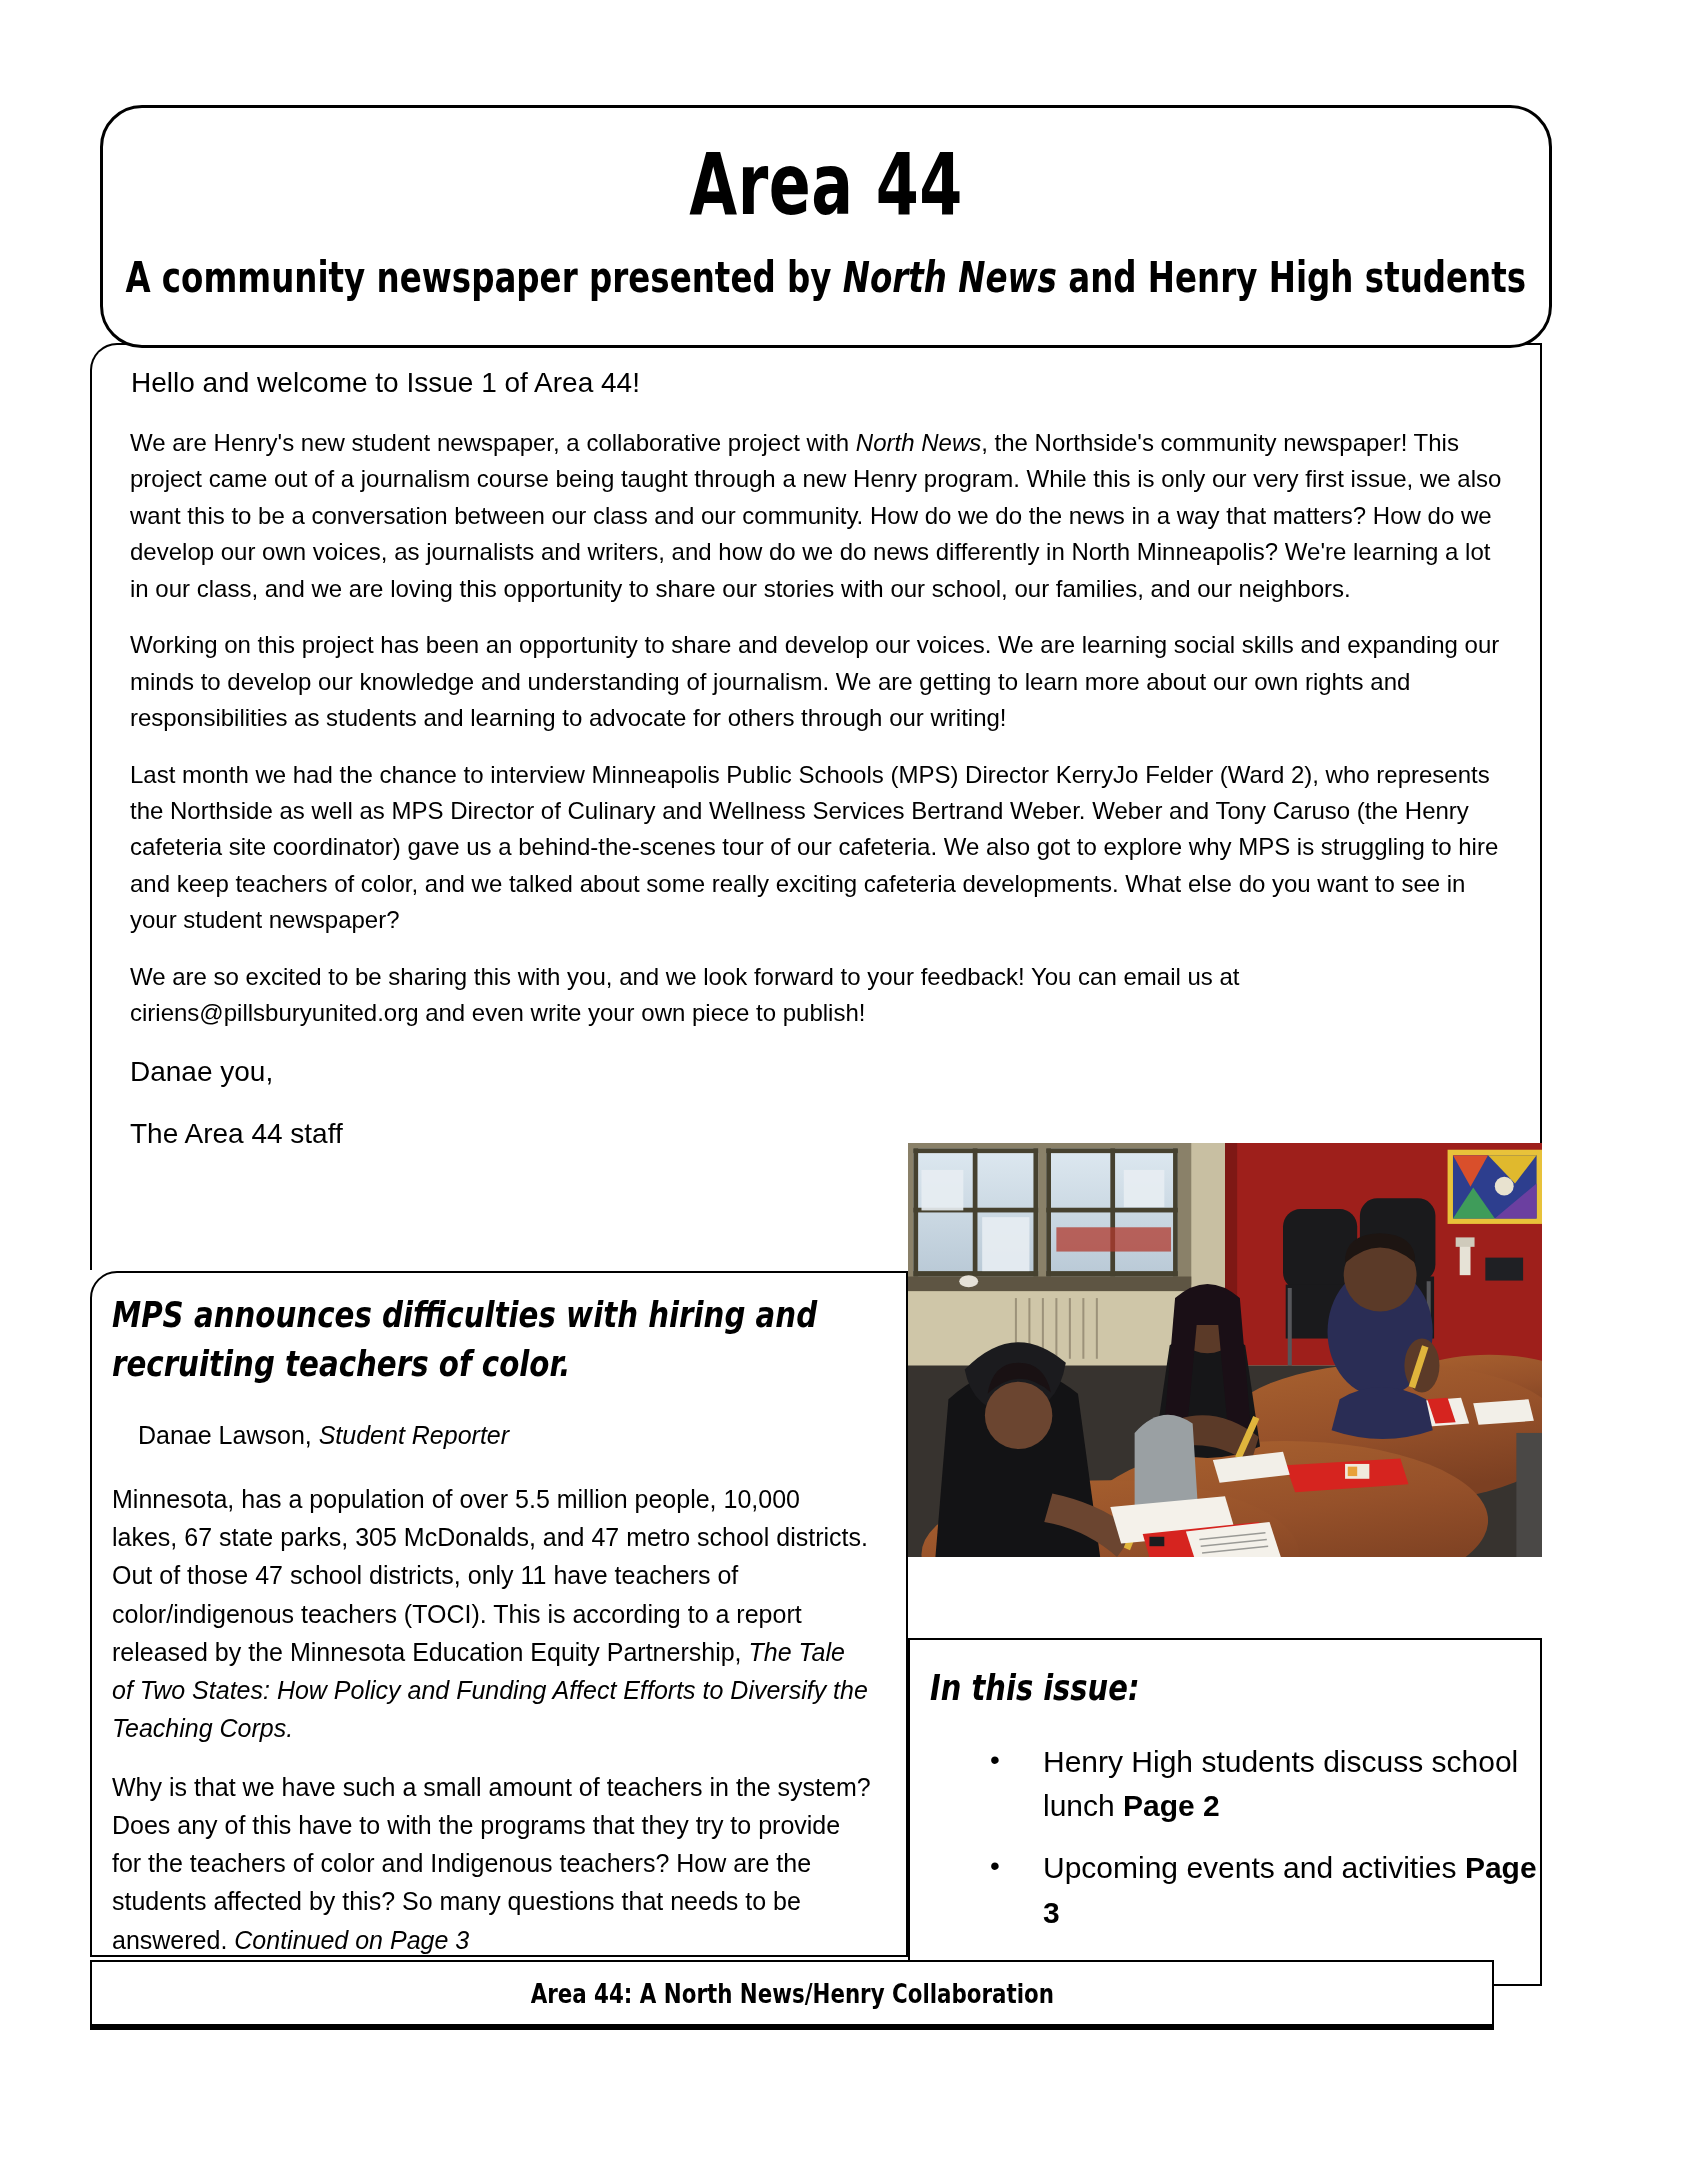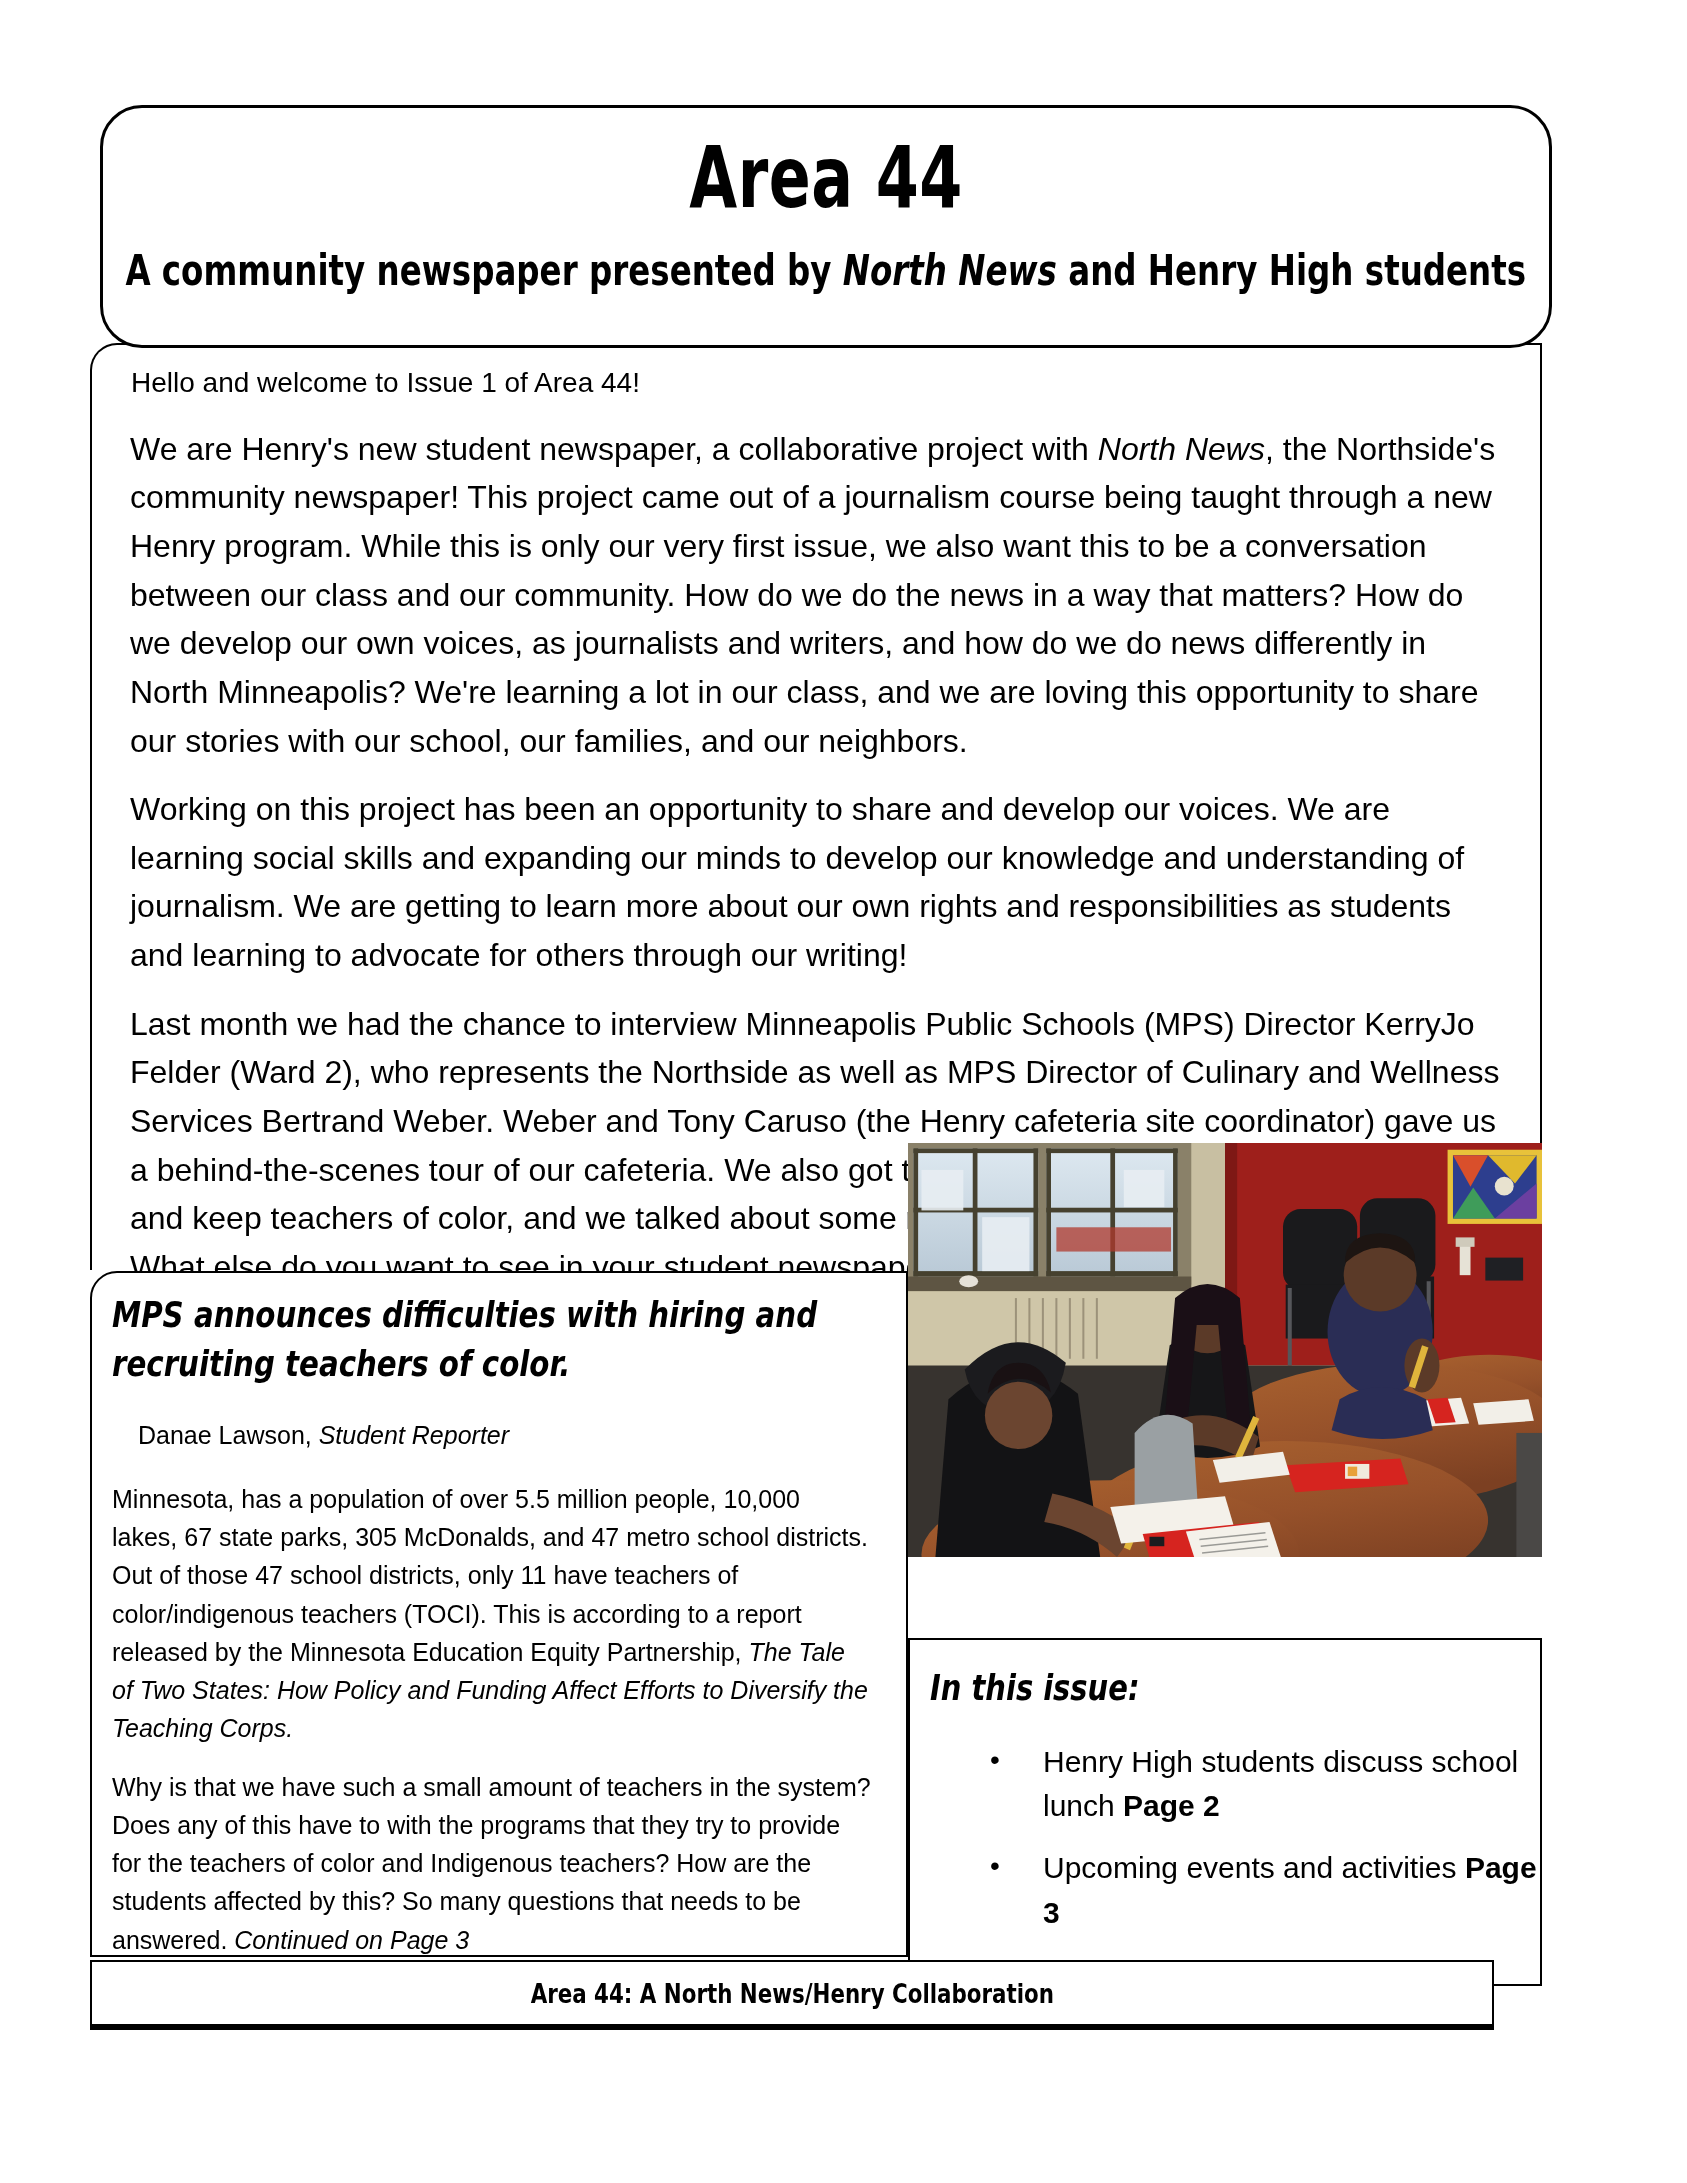--- a/index.html
+++ b/index.html
@@ -33,21 +33,21 @@
     height: 243px;
     box-sizing: border-box;
     border: 3.4px solid #000;
     border-radius: 42px;
     background: #fff;
     z-index: 5;
     display: flex;
     flex-direction: column;
     justify-content: flex-start;
     align-items: center;
-    padding-top: 16px;
+    padding-top: 23px;
   }
   .masthead-title {
     font-family: "Liberation Sans Narrow", "DejaVu Sans Condensed", "Liberation Sans", sans-serif;
     font-weight: bold;
     font-size: 86px;
     line-height: 1.24;
     letter-spacing: 0.7px;
     transform: scaleX(0.80);
     transform-origin: center top;
     white-space: nowrap;
@@ -86,21 +86,21 @@
     left: 19px;
     top: 19px;
     width: 1411px;
   }
   .intro-greeting {
     font-size: 28px;
     line-height: 1.35;
     margin: 0 0 23px 20px;
   }
   .intro-p {
-    font-size: 32px;
+    font-size: 24px;
     line-height: 1.52;
     margin: 0 10px 20px 19px;
     width: 1377px;
   }
   .intro-p i { font-style: italic; }
   .sign-line {
     font-size: 28px;
     line-height: 1.4;
     margin: 0 0 23px 19px;
   }

